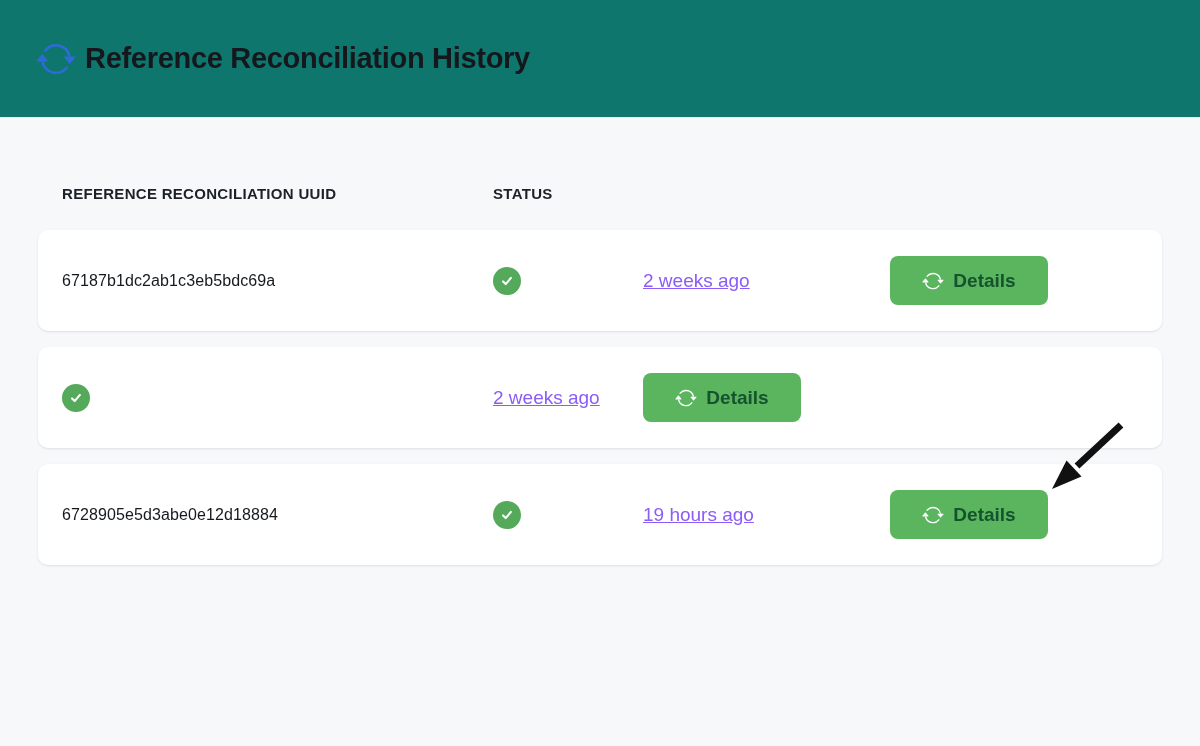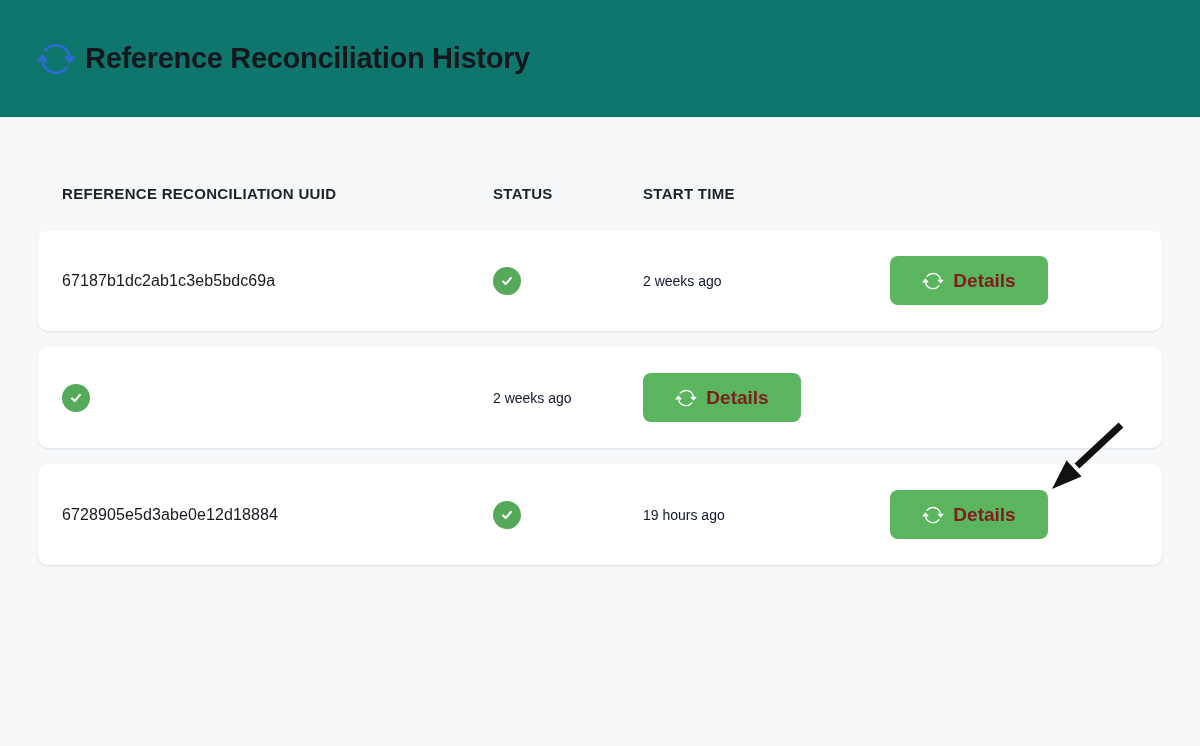--- a/index.html
+++ b/index.html
@@ -72,32 +72,33 @@
     letter-spacing: 0.1px;
   }
   .status-badge {
     width: 28px; height: 28px;
     border-radius: 50%;
     background: var(--badge-green);
     display: flex; align-items: center; justify-content: center;
   }
   .status-badge svg { width: 14px; height: 14px; }
   .time-cell {
-    font-size: 14px;
-    color: #0f172a;
+    font-size: 19px;
+    color: #8b5cf6;
+    text-decoration: underline;
   }
   .details-button {
     display: inline-flex;
     align-items: center;
     justify-content: center;
     gap: 9px;
     width: 158px;
     height: 49px;
     background: var(--btn-green);
-    color: #7f1d1d;
+    color: #14532d;
     border: none;
     border-radius: 8px;
     font-family: "Liberation Sans", sans-serif;
     font-size: 19px;
     font-weight: 700;
     cursor: pointer;
     justify-self: start;
   }
   .details-button .btn-refresh-icon {
     width: 22px; height: 22px;
@@ -128,21 +129,20 @@
   <svg class="refresh-icon" aria-hidden="true">
     <use href="#sym-refresh"></use>
   </svg>
   <h1>Reference Reconciliation History</h1>
 </header>
 
 <main class="main">
   <div class="grid-cols table-head">
     <span class="col-label">Reference Reconciliation UUID</span>
     <span class="col-label">Status</span>
-    <span class="col-label">Start Time</span>
   </div>
 
   <div id="rows-container">
     <div class="grid-cols row-card">
       <span class="uuid-cell">67187b1dc2ab1c3eb5bdc69a</span>
       <span class="status-badge">
         <svg viewBox="0 0 16 16" aria-hidden="true">
           <path d="M3.5 8.5 L6.5 11.5 L12.5 4.5" fill="none" stroke="#ffffff" stroke-width="2.4" stroke-linecap="round" stroke-linejoin="round"></path>
         </svg>
       </span>

